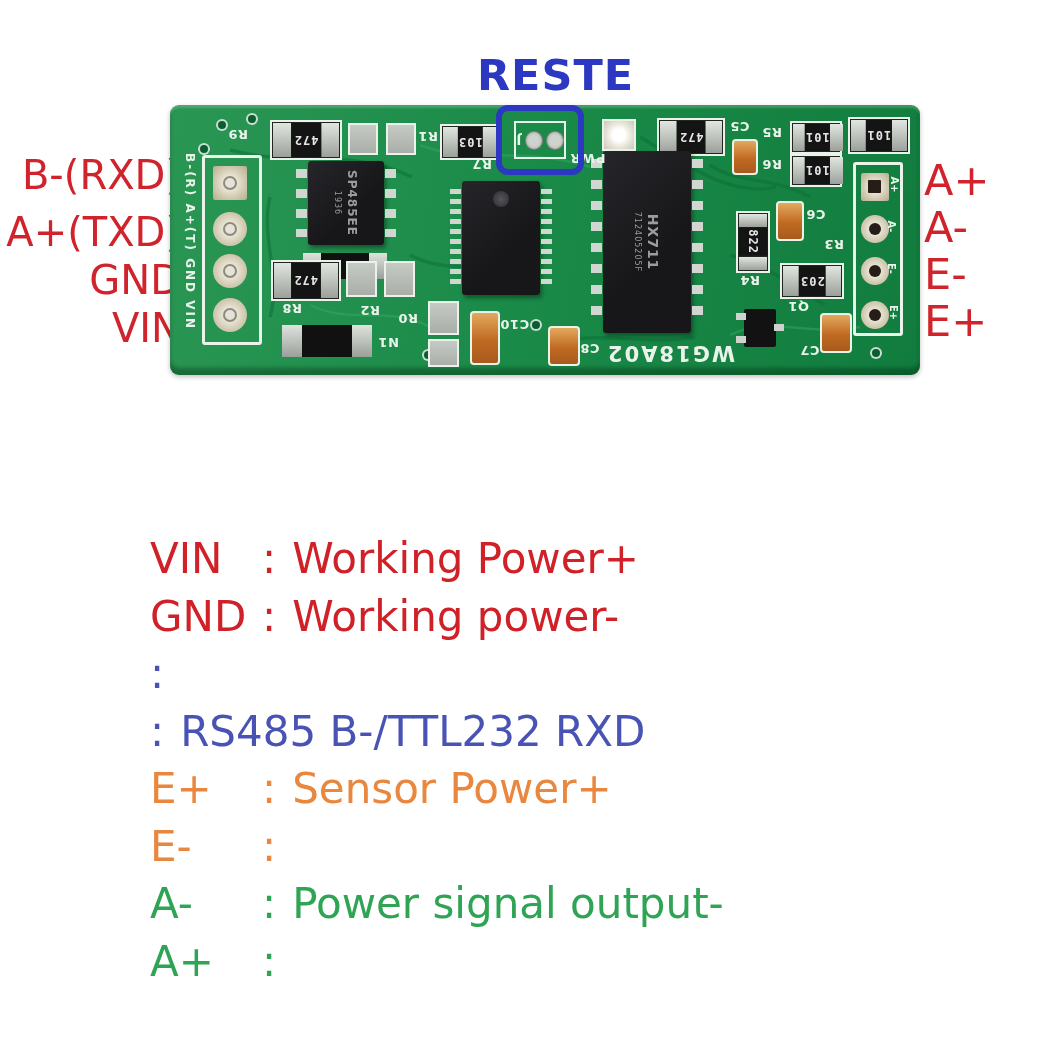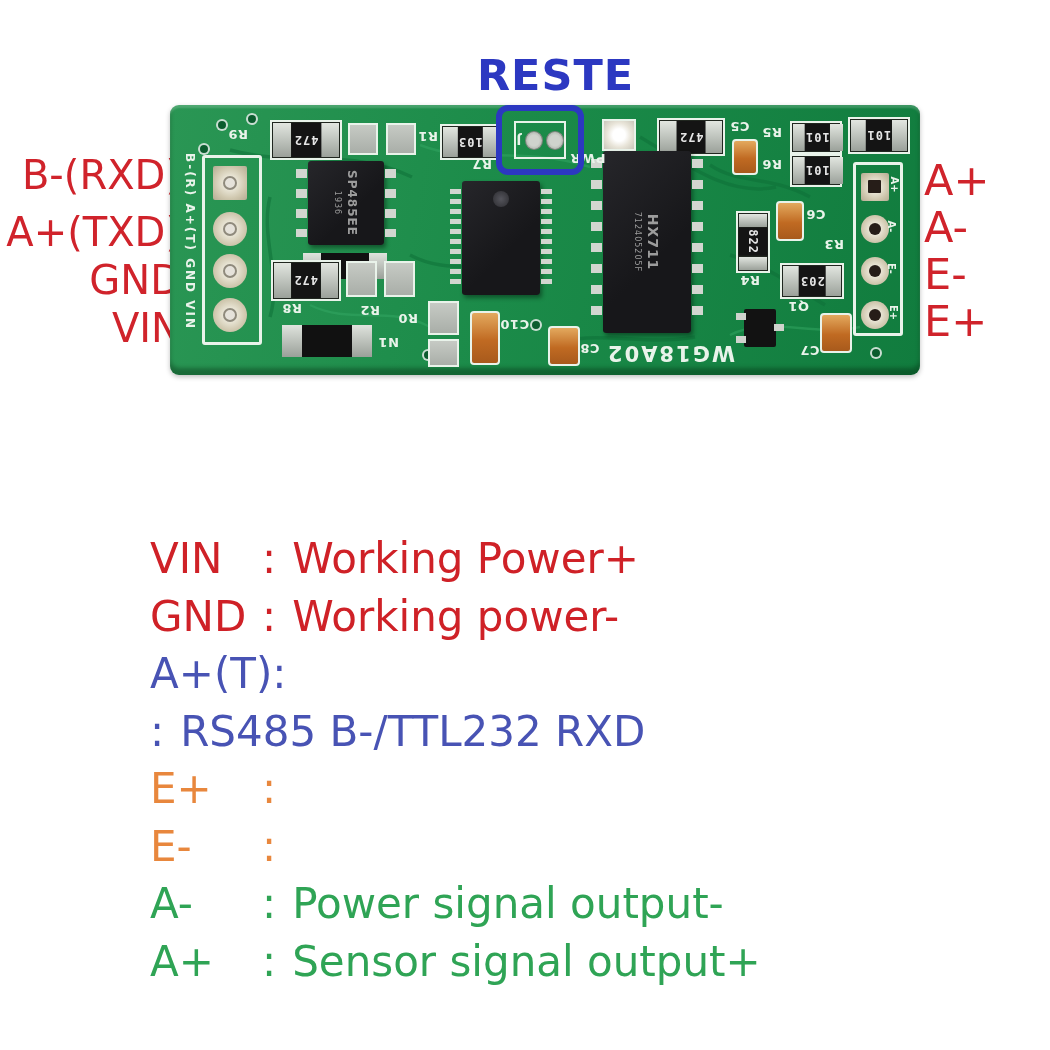--- a/index.html
+++ b/index.html
@@ -295,41 +295,40 @@
         <span class="pin">VIN</span>
           <span class="sep">:</span>
           <span class="txt">Working Power+</span>
       </div>
       <div class="desc-row c-red">
         <span class="pin">GND</span>
           <span class="sep">:</span>
           <span class="txt">Working power-</span>
       </div>
       <div class="desc-row c-blue">
-        <span class="pin">A+(T)</span>
           <span class="sep">:</span>
       </div>
       <div class="desc-row c-blue">
           <span class="sep">:</span>
           <span class="txt">RS485 B-/TTL232 RXD</span>
       </div>
       <div class="desc-row c-orange">
         <span class="pin">E+</span>
           <span class="sep">:</span>
+          <span class="txt">Sensor Power+</span>
       </div>
       <div class="desc-row c-orange">
         <span class="pin">E-</span>
           <span class="sep">:</span>
       </div>
       <div class="desc-row c-green">
         <span class="pin">A-</span>
           <span class="sep">:</span>
           <span class="txt">Power signal output-</span>
       </div>
       <div class="desc-row c-green">
         <span class="pin">A+</span>
           <span class="sep">:</span>
-          <span class="txt">Sensor signal output+</span>
       </div>
     </div>
   </div>
 
 </div>
 
 </body></html>

